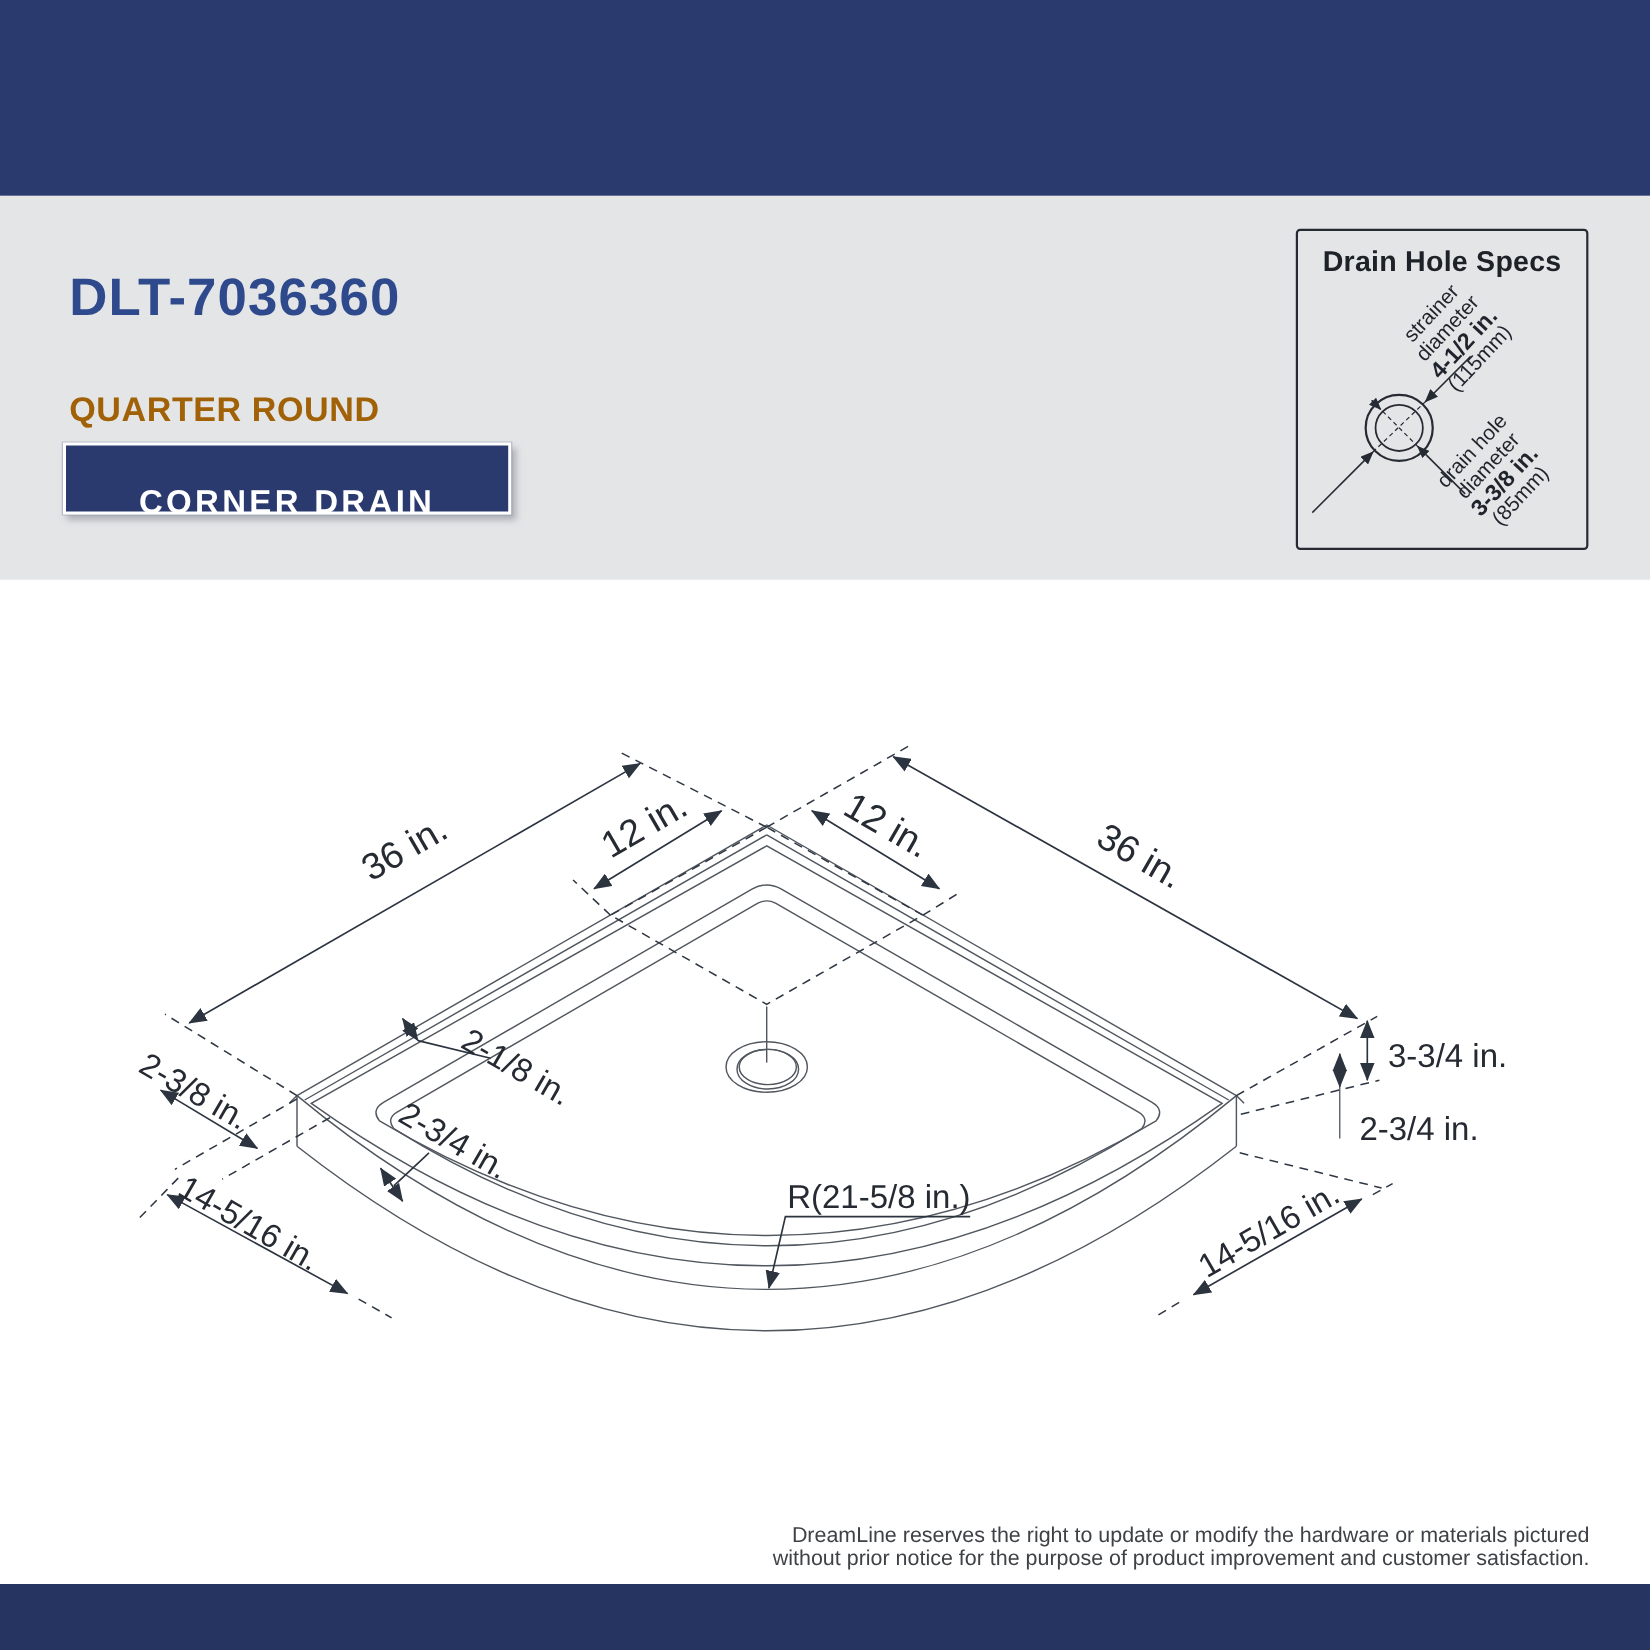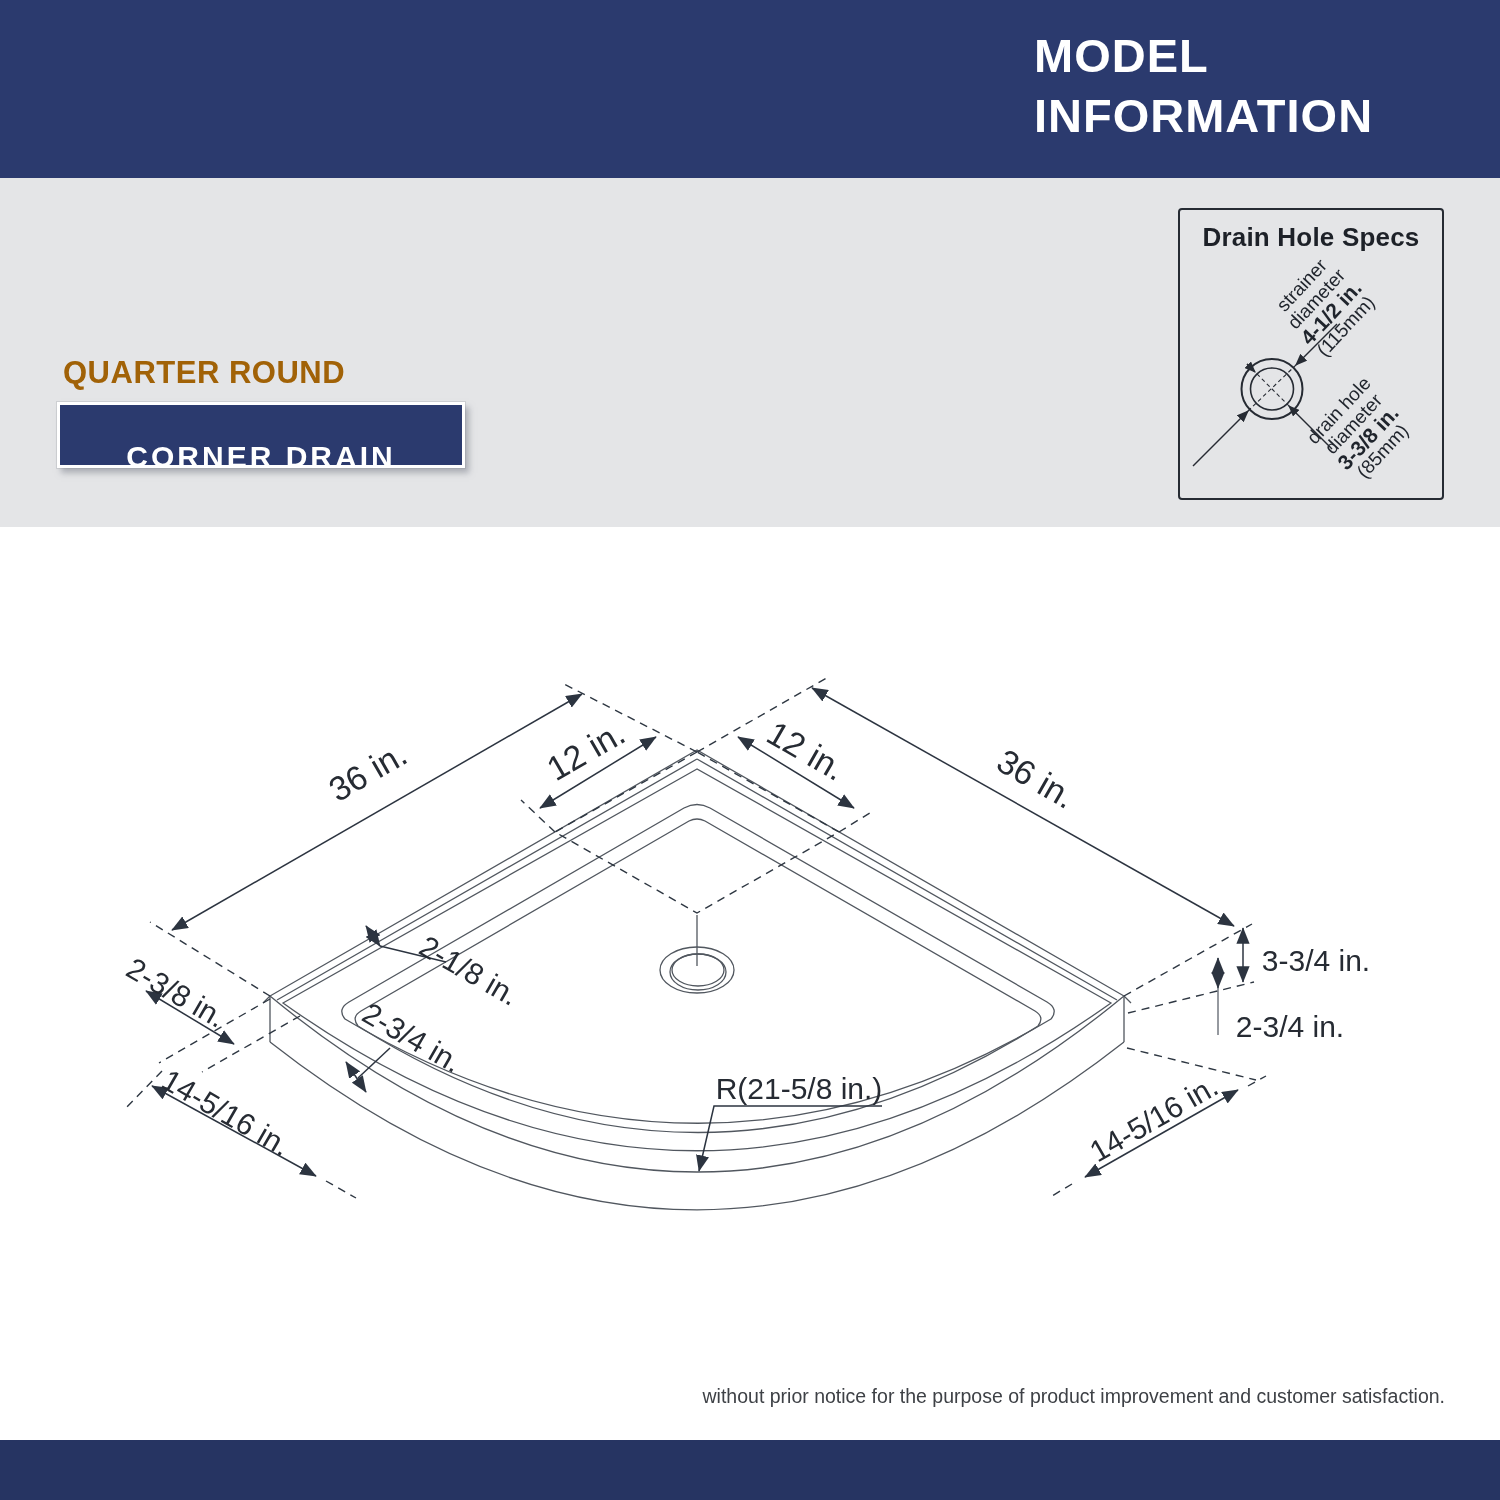--- a/index.html
+++ b/index.html
@@ -70,26 +70,23 @@
   .footer-band{
     position:absolute;left:0;bottom:0;width:1500px;height:60px;background:#263462;
   }
 </style>
 </head>
 <body>
 
 <div class="page">
 
   <div class="top-band"></div>
-  <div class="model-title">
-    <div>MODEL</div>
-    <div>INFORMATION</div>
-  </div>
 
   <div class="gray-panel"></div>
+  <div class="product-model">DLT-7036360</div>
   <div class="product-shape">QUARTER ROUND</div>
   <div class="badge">
     <span>CORNER DRAIN</span>
   </div>
 
   <div class="drain-box">
     <div class="drain-title">Drain Hole Specs</div>
     <div class="rot-group rg1">
       <div>strainer</div>
       <div>diameter</div>
@@ -188,17 +185,18 @@
   <div class="dim-label fs30" style="left:176px;top:993px;transform:translate(-50%,-50%) rotate(30deg);">2-3/8 in.</div>
   <div class="dim-label fs30" style="left:226px;top:1113px;transform:translate(-50%,-50%) rotate(30deg);">14-5/16 in.</div>
   <div class="dim-label fs30" style="left:469px;top:971px;transform:translate(-50%,-50%) rotate(30deg);">2-1/8 in.</div>
   <div class="dim-label fs30" style="left:412px;top:1038px;transform:translate(-50%,-50%) rotate(30deg);">2-3/4 in.</div>
   <div class="dim-label fs30" style="left:799px;top:1089px;transform:translate(-50%,-50%);">R(21-5/8 in.)</div>
   <div class="dim-label fs30" style="left:1316px;top:961px;transform:translate(-50%,-50%);">3-3/4 in.</div>
   <div class="dim-label fs30" style="left:1290px;top:1027px;transform:translate(-50%,-50%);">2-3/4 in.</div>
   <div class="dim-label fs30" style="left:1154px;top:1119px;transform:translate(-50%,-50%) rotate(-30deg);">14-5/16 in.</div>
 
   <div class="disclaimer">
+    <div>DreamLine reserves the right to update or modify the hardware or materials pictured</div>
     <div>without prior notice for the purpose of product improvement and customer satisfaction.</div>
   </div>
   <div class="footer-band"></div>
 
 </div>
 
 </body></html>

